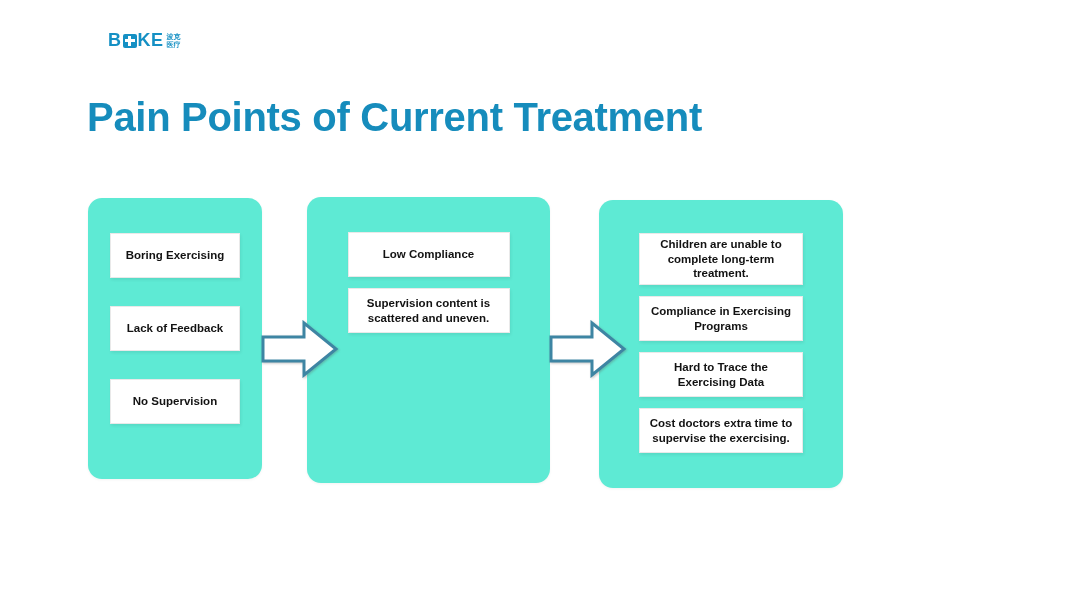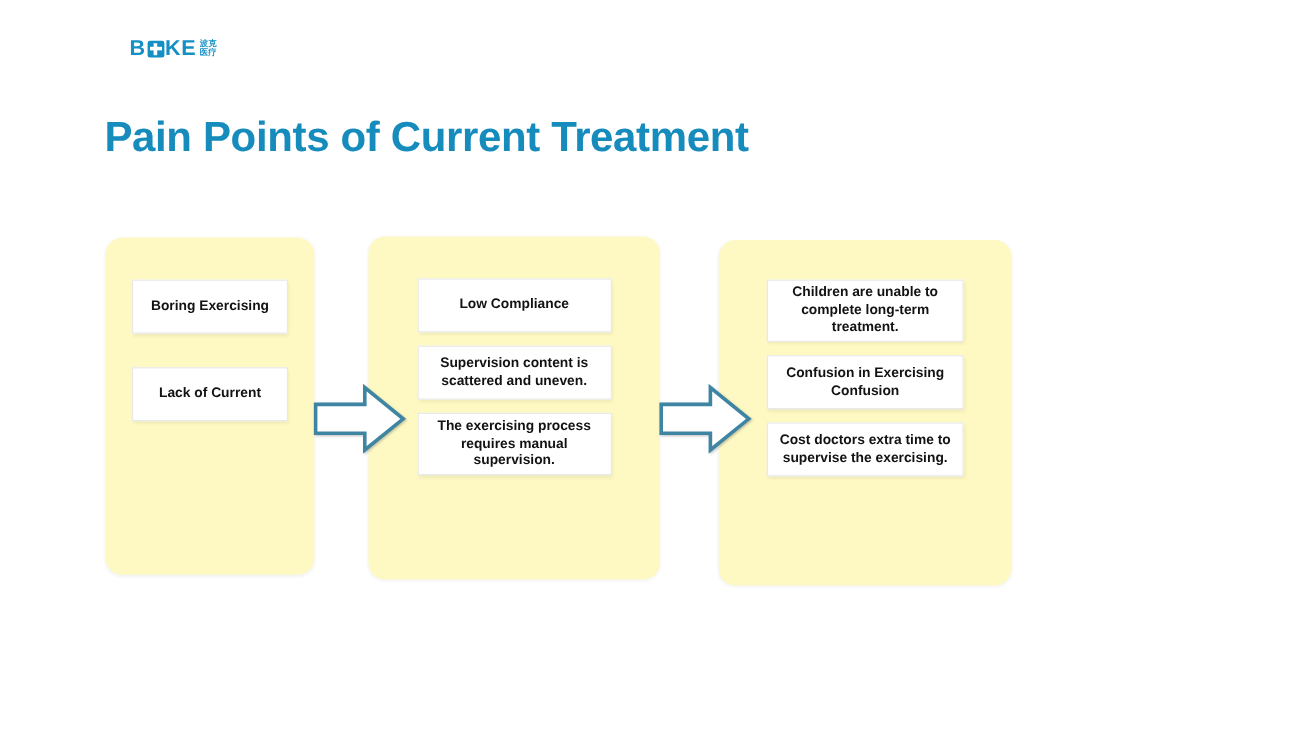--- a/index.html
+++ b/index.html
@@ -11,25 +11,25 @@
   .logo{position:absolute;left:108px;top:30px;display:flex;align-items:center;color:#1590c4;}
   .logo-word{display:flex;align-items:center;font-weight:bold;font-size:18px;letter-spacing:.5px;}
   .logo-o{width:14px;height:14px;background:#1590c4;border-radius:2px;margin:0 1px;position:relative;display:inline-block;}
   .logo-o .bar-v,.logo-o .bar-h{position:absolute;background:#fff;}
   .logo-o .bar-v{left:5.5px;top:2px;width:3px;height:10px;}
   .logo-o .bar-h{left:2px;top:5.5px;width:10px;height:3px;}
   .logo-cn{display:flex;flex-direction:column;margin-left:3px;font-size:7px;line-height:7.5px;font-weight:bold;}
   
   .title{
     position:absolute;left:87px;top:95px;margin:0;
-    font-size:35px;font-weight:bold;color:#168cbc;letter-spacing:-.3px;white-space:nowrap;
+    font-size:40px;font-weight:bold;color:#168cbc;letter-spacing:-.3px;white-space:nowrap;
   }
   
   .panel{
-    position:absolute;background:#fef9c3;border-radius:14px;box-sizing:border-box;
+    position:absolute;background:#5eead4;border-radius:14px;box-sizing:border-box;
     display:flex;flex-direction:column;align-items:center;gap:11px;
     box-shadow:0 1px 3px rgba(0,0,0,.05);
   }
   .panel-1{left:88px;top:198px;width:174px;height:281px;padding-top:35px;gap:28px;}
   .panel-2{left:307px;top:197px;width:243px;height:286px;padding-top:35px;}
   .panel-3{left:599px;top:200px;width:244px;height:288px;padding-top:33px;}
   .card{
     background:#ffffff;border:1px solid #e9e9e9;box-sizing:border-box;
     box-shadow:1px 2px 3px rgba(0,0,0,.07);
     min-height:45px;padding:3px 6px;
@@ -62,36 +62,37 @@
     <span class="logo-cn">
       <span>波克</span>
       <span>医疗</span>
     </span>
   </div>
 
   <h1 class="title">Pain Points of Current Treatment</h1>
 
   <section class="panel panel-1">
     <div class="card">Boring Exercising</div>
-    <div class="card">Lack of Current</div>
+    <div class="card">Lack of Feedback</div>
+    <div class="card">No Supervision</div>
   </section>
 
   <svg class="arrow arrow-1" viewBox="0 0 78 58">
     <polygon points="2,17 43,17 43,3 75,29 43,55 43,41 2,41" fill="#ffffff" stroke-width="3" stroke-linejoin="miter" stroke="#3e85a3"></polygon>
   </svg>
 
   <section class="panel panel-2">
     <div class="card">Low Compliance</div>
     <div class="card">Supervision content is scattered and uneven.</div>
-    <div class="card">The exercising process requires manual supervision.</div>
   </section>
 
   <svg class="arrow arrow-2" viewBox="0 0 78 58">
     <polygon points="2,17 43,17 43,3 75,29 43,55 43,41 2,41" fill="#ffffff" stroke-width="3" stroke-linejoin="miter" stroke="#3e85a3"></polygon>
   </svg>
 
   <section class="panel panel-3">
     <div class="card">Children are unable to complete long-term treatment.</div>
-    <div class="card">Confusion in Exercising Confusion</div>
+    <div class="card">Compliance in Exercising Programs</div>
+    <div class="card">Hard to Trace the Exercising Data</div>
     <div class="card">Cost doctors extra time to supervise the exercising.</div>
   </section>
 
 </div>
 
 </body></html>

